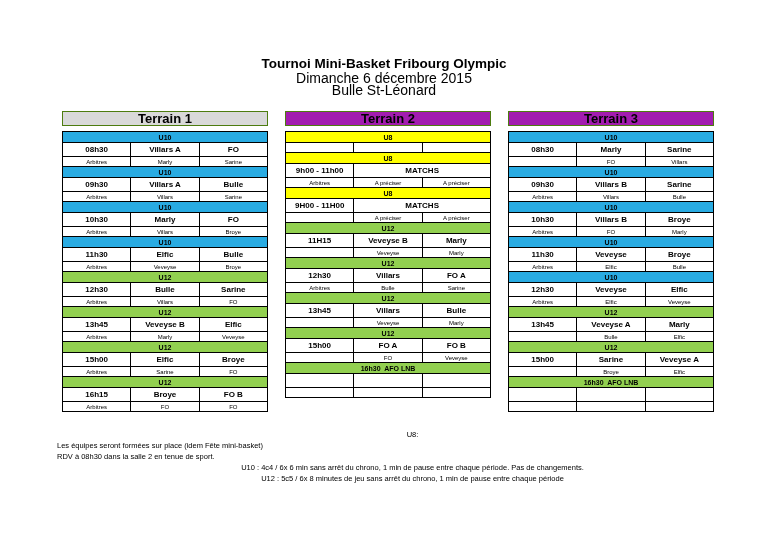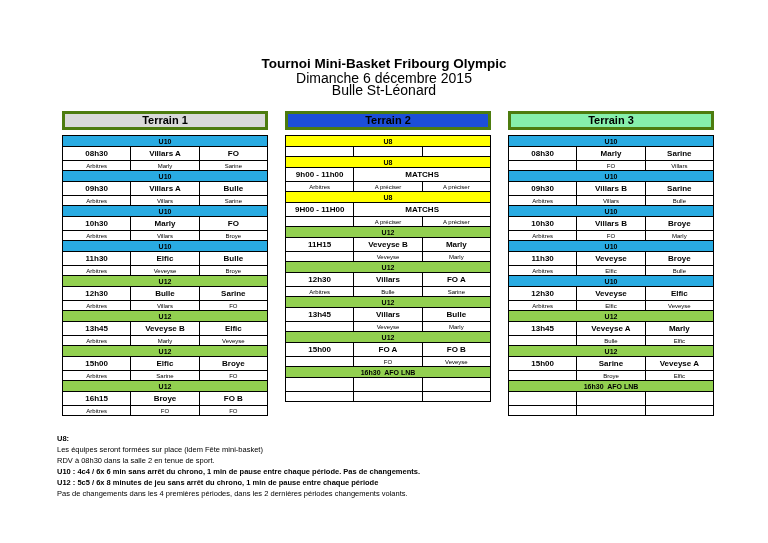--- a/index.html
+++ b/index.html
@@ -7,31 +7,31 @@
     width:768px;height:543px;background:#fff;overflow:hidden;
     font-family:"Liberation Sans","DejaVu Sans",sans-serif;color:#000;
     position:relative;
   }
   .title-block{text-align:center;padding-top:56px;}
   .title{font-size:13.5px;font-weight:bold;line-height:16px;}
   .subtitle{font-size:14px;line-height:12px;}
   .terrains{display:flex;gap:17px;margin:15px 54px 0 62px;}
   .terrain{width:206px;flex:none;}
   .terrain-header{
-    height:13px;line-height:13px;background:#d9d9d9;border:3px solid #4d7c0f;
-    font-weight:bold;font-size:11px;text-align:center;margin-bottom:5px;
+    height:13px;line-height:13px;background:#d9d9d9;border:1px solid #4d7c0f;
+    font-weight:bold;font-size:13px;text-align:center;margin-bottom:5px;
   }
   table.sched{width:100%;border-collapse:collapse;border:1.5px solid #000;table-layout:fixed;padding-left:20px;}
   table.sched td{border:1px solid #000;text-align:center;padding:0;overflow:hidden;vertical-align:middle;}
   tr.cat-row td{height:10px;font-size:7px;font-weight:bold;border-top-width:1.5px;border-bottom-width:1.5px;}
   tr.match-row td{height:13px;font-size:8px;font-weight:bold;}
   tr.ref-row td{height:9px;font-size:6px;}
   td.band{white-space:pre;}
   .notes{margin:17px 0 0 57px;font-size:7.5px;line-height:11px;}
-  .notes .bold{font-weight:bold;}
+  .notes .bold{font-weight:normal;text-align:center;}
 </style>
 </head>
 <body>
 
 <div class="page">
 
   <div class="title-block">
     <div class="title">Tournoi Mini-Basket Fribourg Olympic</div>
     <div class="subtitle">Dimanche 6 décembre 2015</div>
     <div class="subtitle">Bulle St-Léonard</div>
@@ -143,21 +143,21 @@
             </tr>
             <tr class="ref-row">
               <td>Arbitres</td>
               <td>FO</td>
               <td>FO</td>
             </tr>
           </tbody>
         </table>
       </div>
       <div class="terrain">
-        <div class="terrain-header" style="background: #1d4ed8;">Terrain 2</div>
+        <div class="terrain-header" style="background: #a21caf;">Terrain 2</div>
         <table class="sched">
           <tbody>
             <tr class="cat-row">
               <td colspan="3" style="background: rgb(255, 255, 0);">U8</td>
             </tr>
             <tr class="ref-row">
               <td></td>
               <td></td>
               <td></td>
             </tr>
@@ -247,21 +247,21 @@
             </tr>
             <tr class="ref-row">
               <td></td>
               <td></td>
               <td></td>
             </tr>
           </tbody>
         </table>
       </div>
       <div class="terrain">
-        <div class="terrain-header" style="background: #86efac;">Terrain 3</div>
+        <div class="terrain-header" style="background: #a21caf;">Terrain 3</div>
         <table class="sched">
           <tbody>
             <tr class="cat-row">
               <td colspan="3" style="background: rgb(41, 171, 226);">U10</td>
             </tr>
             <tr class="match-row">
               <td>08h30</td>
               <td>Marly</td>
               <td>Sarine</td>
             </tr>
@@ -365,16 +365,15 @@
         </table>
       </div>
     </div>
 
   <div class="notes">
     <div class="bold">U8:</div>
     <div>Les équipes seront formées sur place (idem Fête mini-basket)</div>
     <div>RDV à 08h30 dans la salle 2 en tenue de sport.</div>
     <div class="bold">U10 : 4c4 / 6x 6 min sans arrêt du chrono, 1 min de pause entre chaque période. Pas de changements.</div>
     <div class="bold">U12 : 5c5 / 6x 8 minutes de jeu sans arrêt du chrono, 1 min de pause entre chaque période</div>
-    <div>Pas de changements dans les 4 premières périodes, dans les 2 dernières périodes changements volants.</div>
   </div>
 
 </div>
 
 </body></html>

